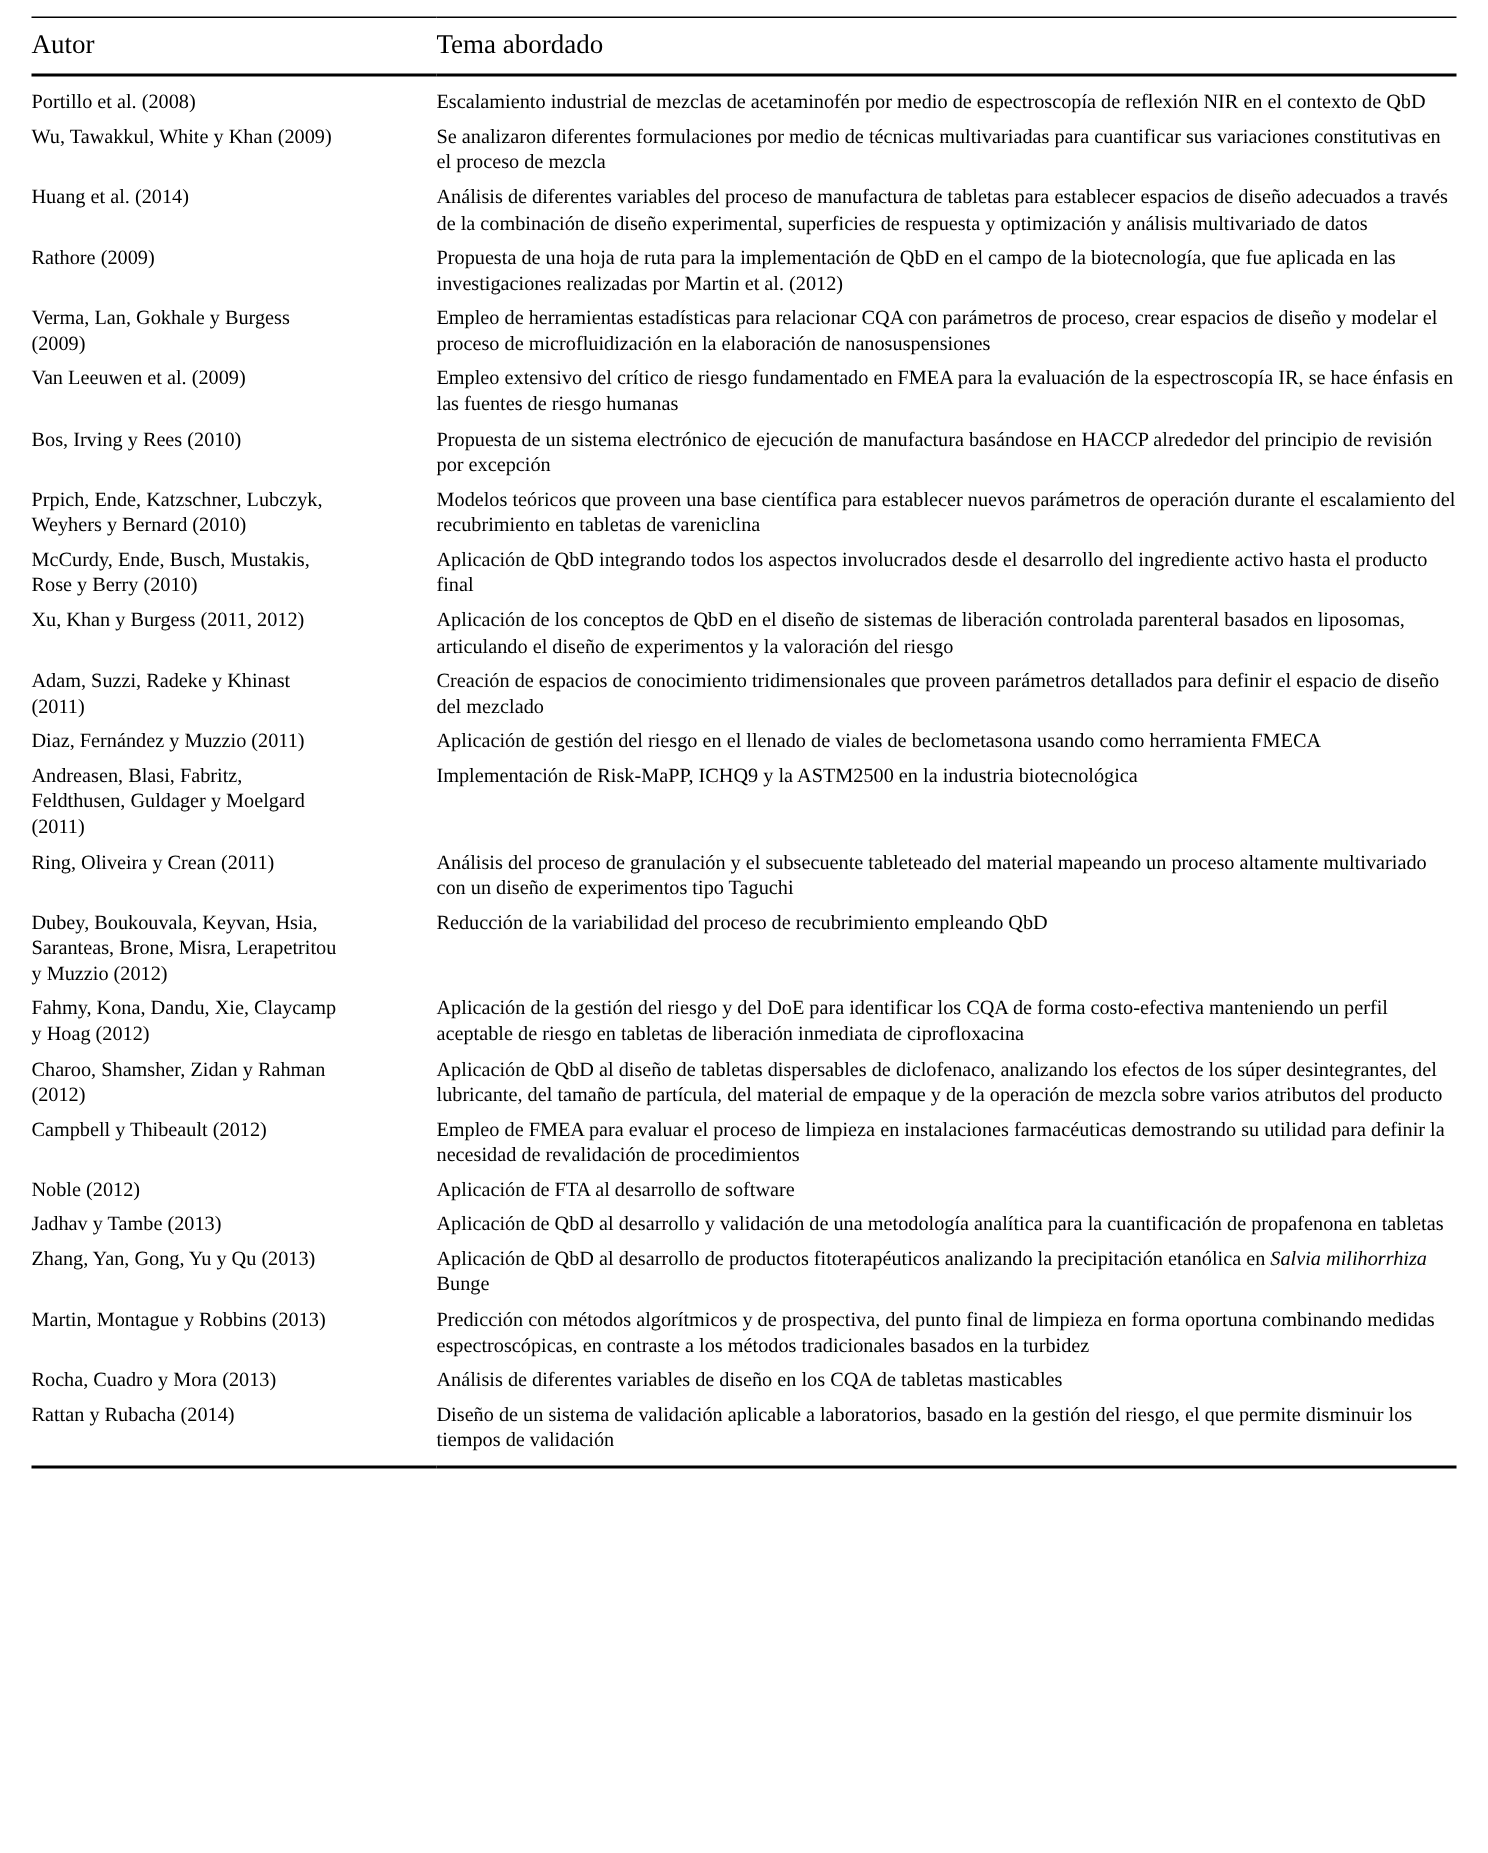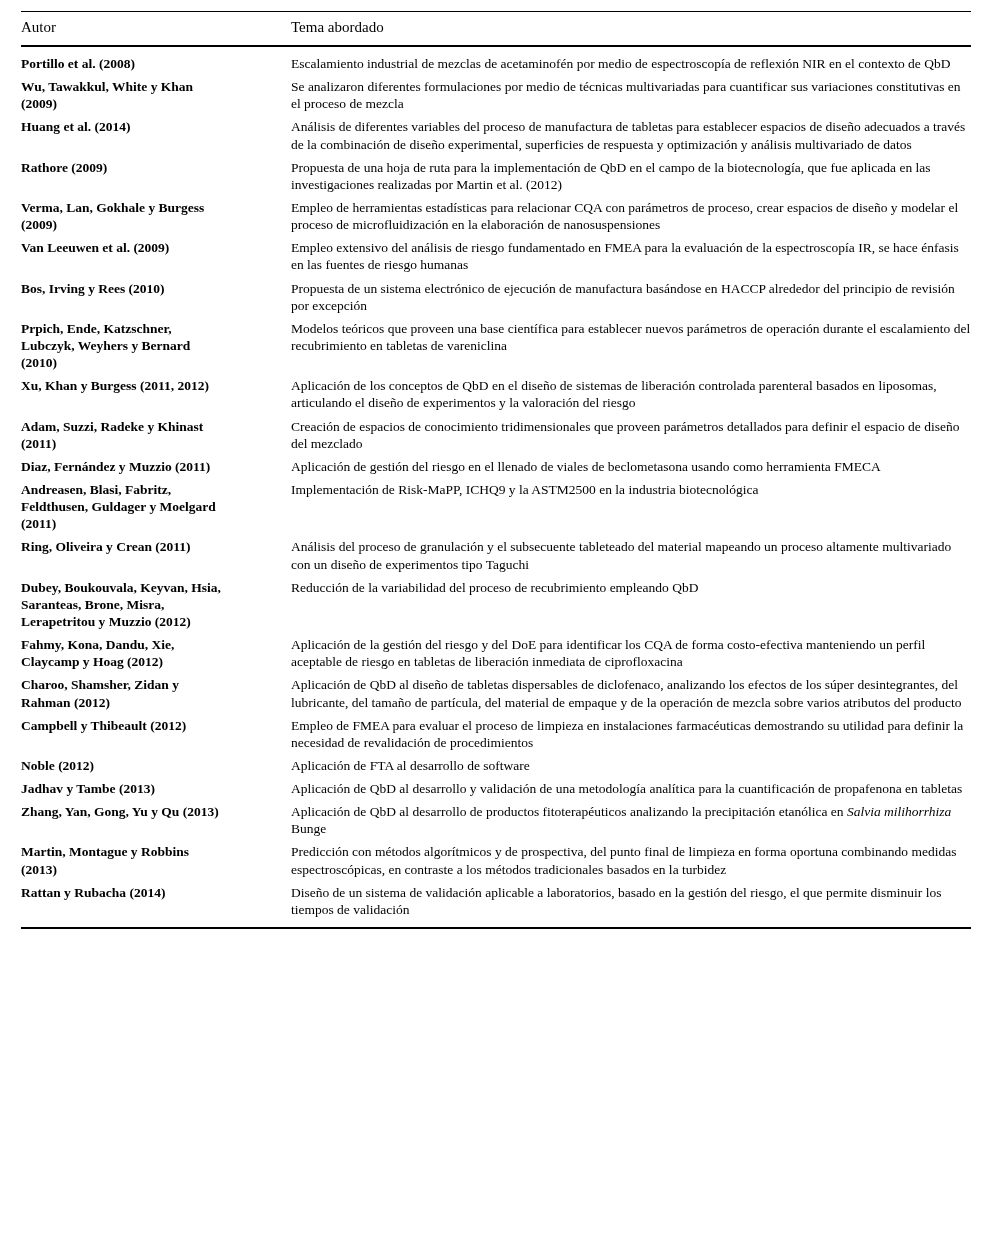--- a/index.html
+++ b/index.html
@@ -20,32 +20,32 @@
     border-collapse: collapse;
     table-layout: fixed;
     font-size: 13.5px;
     border-bottom: 2px solid #000;
   }
   col.author-col { width: 270px; }
   col.topic-col  { width: auto; }
   thead th {
     font-weight: 400;
     text-align: left;
-    font-size: 15px;
+    font-size: 18px;
     padding: 7px 0 9px 0;
     border-top: 1px solid #000;
     border-bottom: 2px solid #000;
     vertical-align: top;
   }
   tbody td {
     vertical-align: top;
     padding: 3px 0;
     line-height: 1.27;
   }
-  td.author-cell { padding-right: 65px; font-weight: bold; }
+  td.author-cell { padding-right: 65px; }
   tbody tr:first-child td { padding-top: 8px; }
   tbody tr:last-child td  { padding-bottom: 9px; }
   i { }
 </style>
 </head>
 <body>
 
 <div class="page">
   <table class="ref-table">
     <colgroup>
@@ -74,29 +74,33 @@
         <tr>
           <td class="author-cell">Rathore (2009)</td>
           <td class="topic-cell">Propuesta de una hoja de ruta para la implementación de QbD en el campo de la biotecnología, que fue aplicada en las investigaciones realizadas por Martin et al. (2012)</td>
         </tr>
         <tr>
           <td class="author-cell">Verma, Lan, Gokhale y Burgess (2009)</td>
           <td class="topic-cell">Empleo de herramientas estadísticas para relacionar CQA con parámetros de proceso, crear espacios de diseño y modelar el proceso de microfluidización en la elaboración de nanosuspensiones</td>
         </tr>
         <tr>
           <td class="author-cell">Van Leeuwen et al. (2009)</td>
-          <td class="topic-cell">Empleo extensivo del análisis de riesgo fundamentado en FMEA para la evaluación de la espectroscopía IR, se hace énfasis en las fuentes de riesgo humanas</td>
+          <td class="topic-cell">Empleo extensivo del crítico de riesgo fundamentado en FMEA para la evaluación de la espectroscopía IR, se hace énfasis en las fuentes de riesgo humanas</td>
         </tr>
         <tr>
           <td class="author-cell">Bos, Irving y Rees (2010)</td>
           <td class="topic-cell">Propuesta de un sistema electrónico de ejecución de manufactura basándose en HACCP alrededor del principio de revisión por excepción</td>
         </tr>
         <tr>
           <td class="author-cell">Prpich, Ende, Katzschner, Lubczyk, Weyhers y Bernard (2010)</td>
           <td class="topic-cell">Modelos teóricos que proveen una base científica para establecer nuevos parámetros de operación durante el escalamiento del recubrimiento en tabletas de vareniclina</td>
+        </tr>
+        <tr>
+          <td class="author-cell">McCurdy, Ende, Busch, Mustakis, Rose y Berry (2010)</td>
+          <td class="topic-cell">Aplicación de QbD integrando todos los aspectos involucrados desde el desarrollo del ingrediente activo hasta el producto final</td>
         </tr>
         <tr>
           <td class="author-cell">Xu, Khan y Burgess (2011, 2012)</td>
           <td class="topic-cell">Aplicación de los conceptos de QbD en el diseño de sistemas de liberación controlada parenteral basados en liposomas, articulando el diseño de experimentos y la valoración del riesgo</td>
         </tr>
         <tr>
           <td class="author-cell">Adam, Suzzi, Radeke y Khinast (2011)</td>
           <td class="topic-cell">Creación de espacios de conocimiento tridimensionales que proveen parámetros detallados para definir el espacio de diseño del mezclado</td>
         </tr>
         <tr>
@@ -137,18 +141,22 @@
         </tr>
         <tr>
           <td class="author-cell">Zhang, Yan, Gong, Yu y Qu (2013)</td>
           <td class="topic-cell"><span>Aplicación de QbD al desarrollo de productos fitoterapéuticos analizando la precipitación etanólica en </span><i>Salvia milihorrhiza</i><span> Bunge</span></td>
         </tr>
         <tr>
           <td class="author-cell">Martin, Montague y Robbins (2013)</td>
           <td class="topic-cell">Predicción con métodos algorítmicos y de prospectiva, del punto final de limpieza en forma oportuna combinando medidas espectroscópicas, en contraste a los métodos tradicionales basados en la turbidez</td>
         </tr>
         <tr>
+          <td class="author-cell">Rocha, Cuadro y Mora (2013)</td>
+          <td class="topic-cell">Análisis de diferentes variables de diseño en los CQA de tabletas masticables</td>
+        </tr>
+        <tr>
           <td class="author-cell">Rattan y Rubacha (2014)</td>
           <td class="topic-cell">Diseño de un sistema de validación aplicable a laboratorios, basado en la gestión del riesgo, el que permite disminuir los tiempos de validación</td>
         </tr>
       </tbody>
   </table>
 </div>
 
 </body></html>

